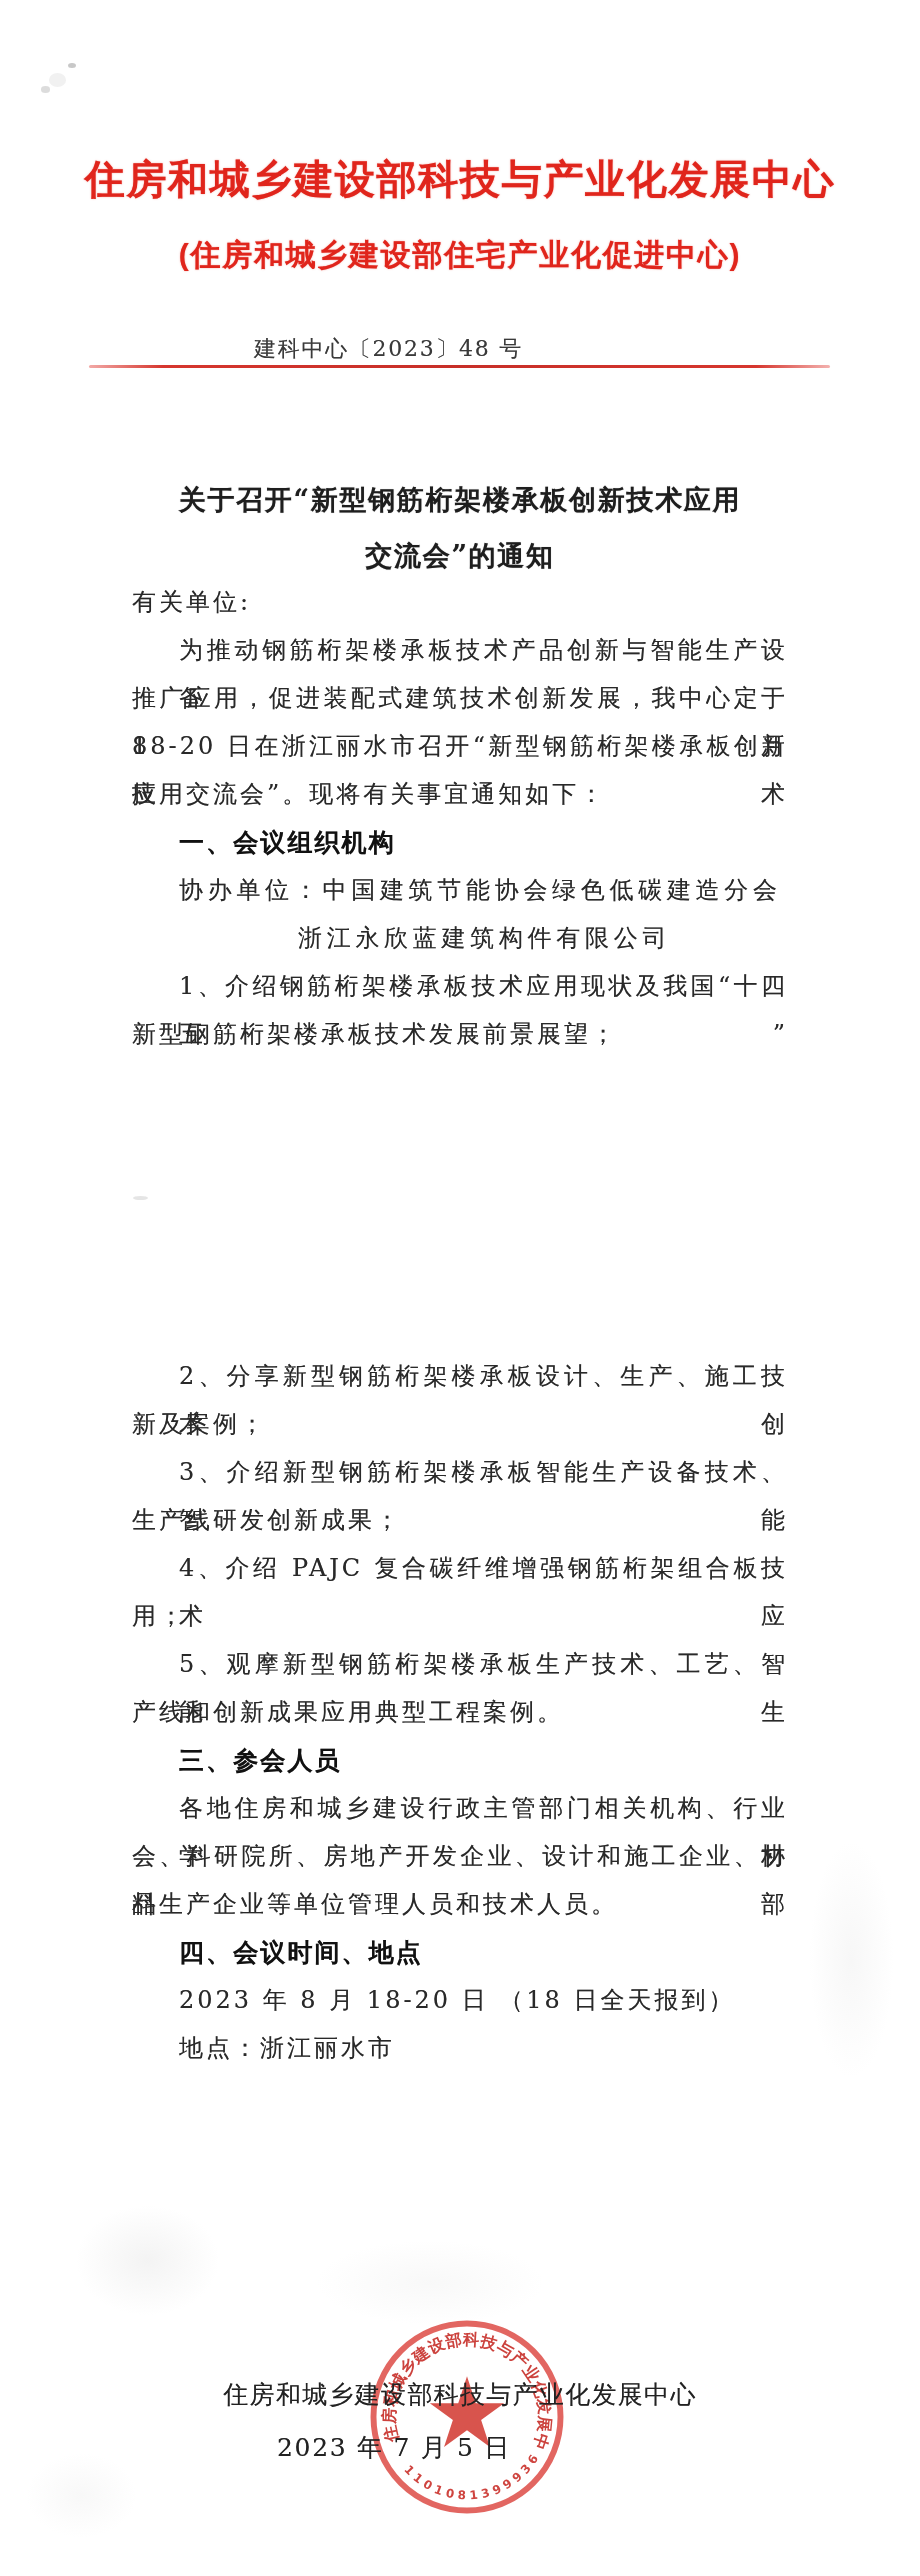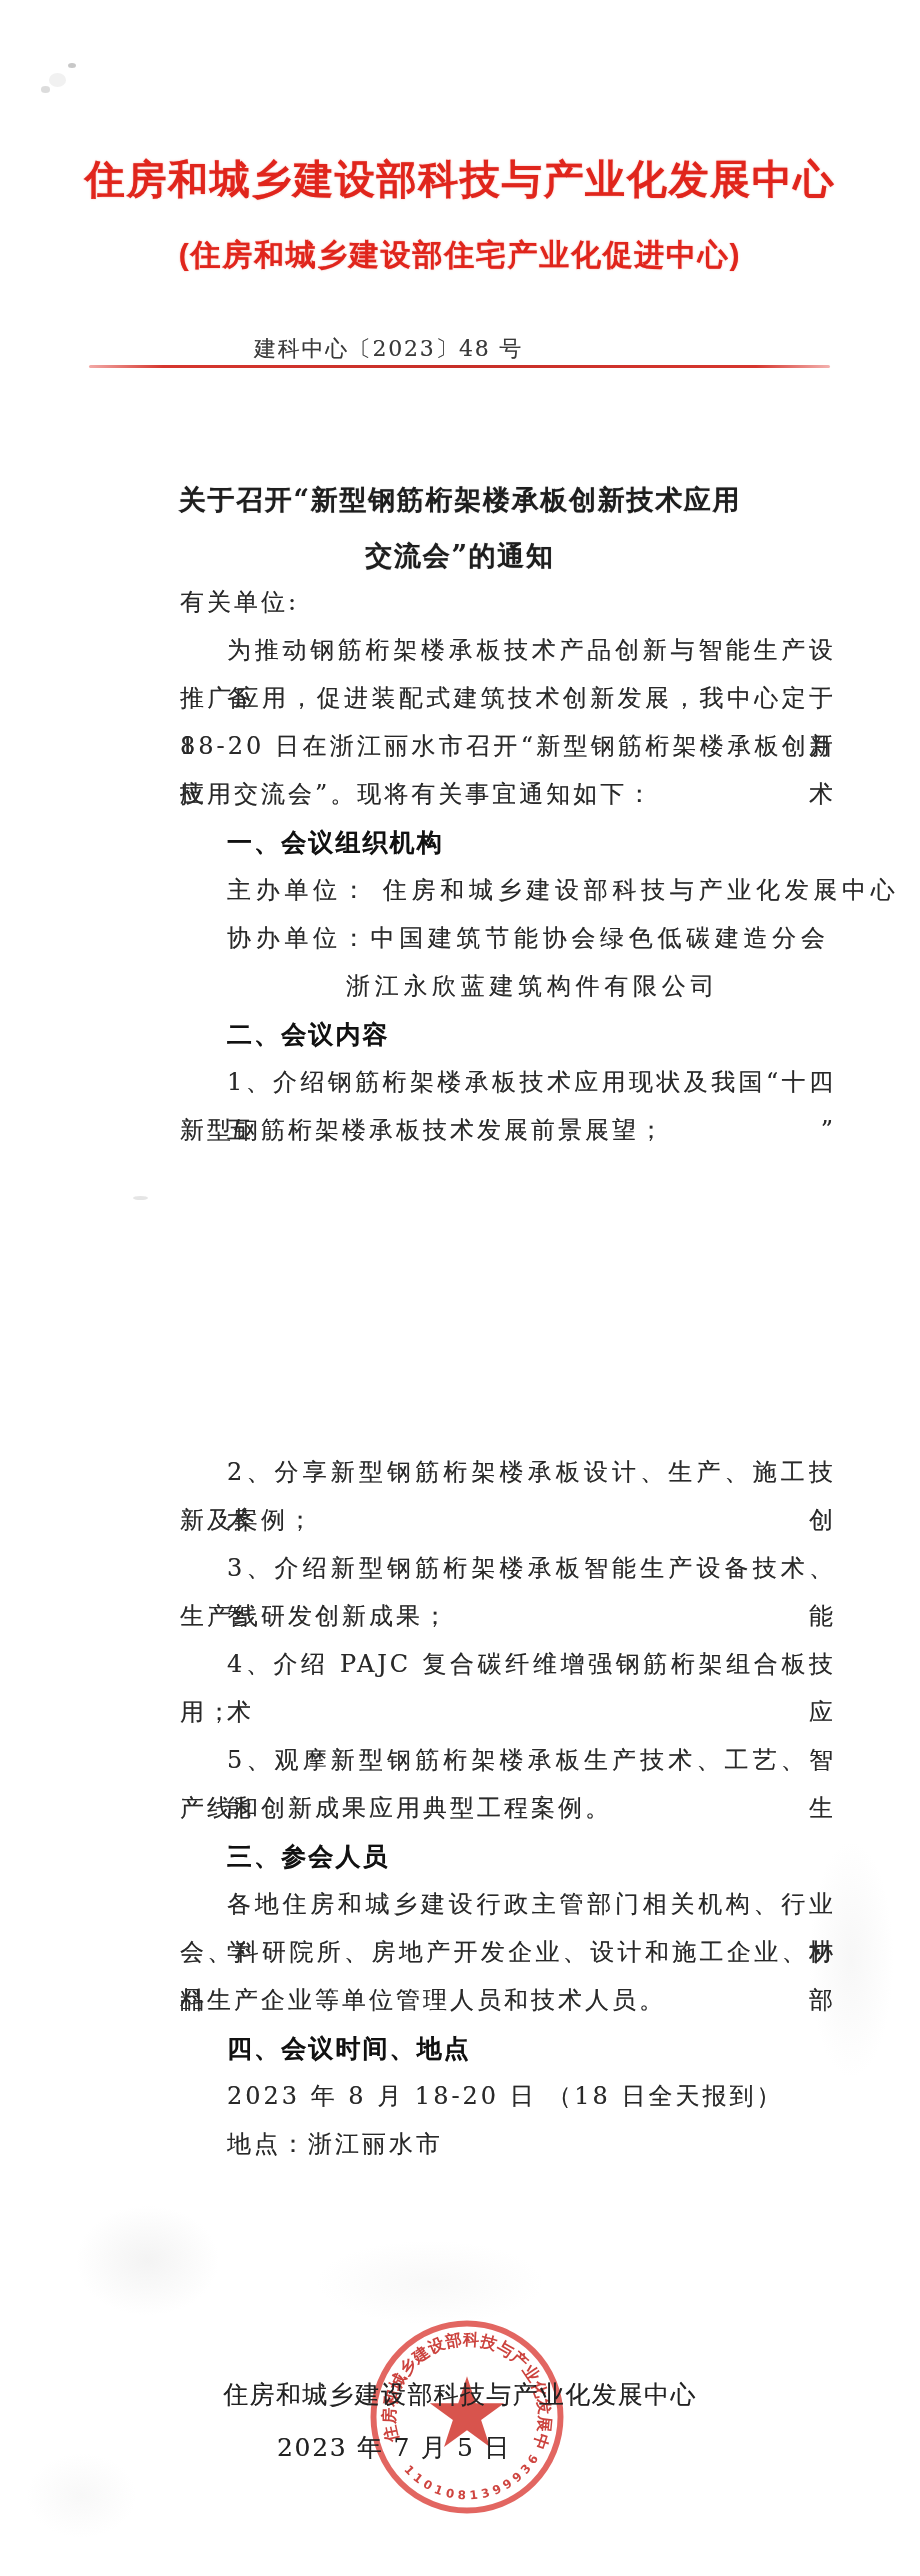--- a/index.html
+++ b/index.html
@@ -30,21 +30,21 @@
   }
   
   .notice-title{
     position:absolute;left:0;width:920px;text-align:center;
     font-size:27px;font-weight:600;letter-spacing:1.7px;color:#1e1e1e;
     text-shadow:0 0 0.7px rgba(30,30,30,.5);
   }
   .t1{top:482px;}
   .t2{top:538px;}
   
-  .body-text{position:absolute;top:578px;left:132px;width:656px;margin-left:48px;}
+  .body-text{position:absolute;top:578px;left:132px;width:656px;}
   .ln{
     height:48px;line-height:48px;margin:0;font-size:24px;
     letter-spacing:3px;white-space:nowrap;color:#292929;
     text-shadow:0 0 0.6px rgba(45,45,45,.5);
   }
   .j{white-space:normal;text-align:justify;text-align-last:justify;}
   .ind{padding-left:47px;}
   .ind2{padding-left:166px;}
   .ls5{letter-spacing:4.7px;}
   .hd{
@@ -98,24 +98,22 @@
 <div class="notice-title t1">关于召开“新型钢筋桁架楼承板创新技术应用</div>
 <div class="notice-title t2">交流会”的通知</div>
 
 <div class="body-text">
   <p class="ln">有关单位:</p>
   <p class="ln j ind">为推动钢筋桁架楼承板技术产品创新与智能生产设备</p>
   <p class="ln j">推广应用，促进装配式建筑技术创新发展，我中心定于 8 月</p>
   <p class="ln j">18-20 日在浙江丽水市召开“新型钢筋桁架楼承板创新技术</p>
   <p class="ln">应用交流会”。现将有关事宜通知如下：</p>
   <p class="ln hd ind">一、会议组织机构</p>
-  <p class="ln ind ls5">主办单位： 住房和城乡建设部科技与产业化发展中心</p>
   <p class="ln ind ls5">协办单位：中国建筑节能协会绿色低碳建造分会</p>
   <p class="ln ind2 ls5">浙江永欣蓝建筑构件有限公司</p>
-  <p class="ln hd ind">二、会议内容</p>
   <p class="ln j ind">1、介绍钢筋桁架楼承板技术应用现状及我国“十四五”</p>
   <p class="ln">新型钢筋桁架楼承板技术发展前景展望；</p>
   <div class="gap"></div>
   <p class="ln j ind">2、分享新型钢筋桁架楼承板设计、生产、施工技术创</p>
   <p class="ln">新及案例；</p>
   <p class="ln j ind">3、介绍新型钢筋桁架楼承板智能生产设备技术、智能</p>
   <p class="ln">生产线研发创新成果；</p>
   <p class="ln j ind">4、介绍 PAJC 复合碳纤维增强钢筋桁架组合板技术应</p>
   <p class="ln">用；</p>
   <p class="ln j ind">5、观摩新型钢筋桁架楼承板生产技术、工艺、智能生</p>

